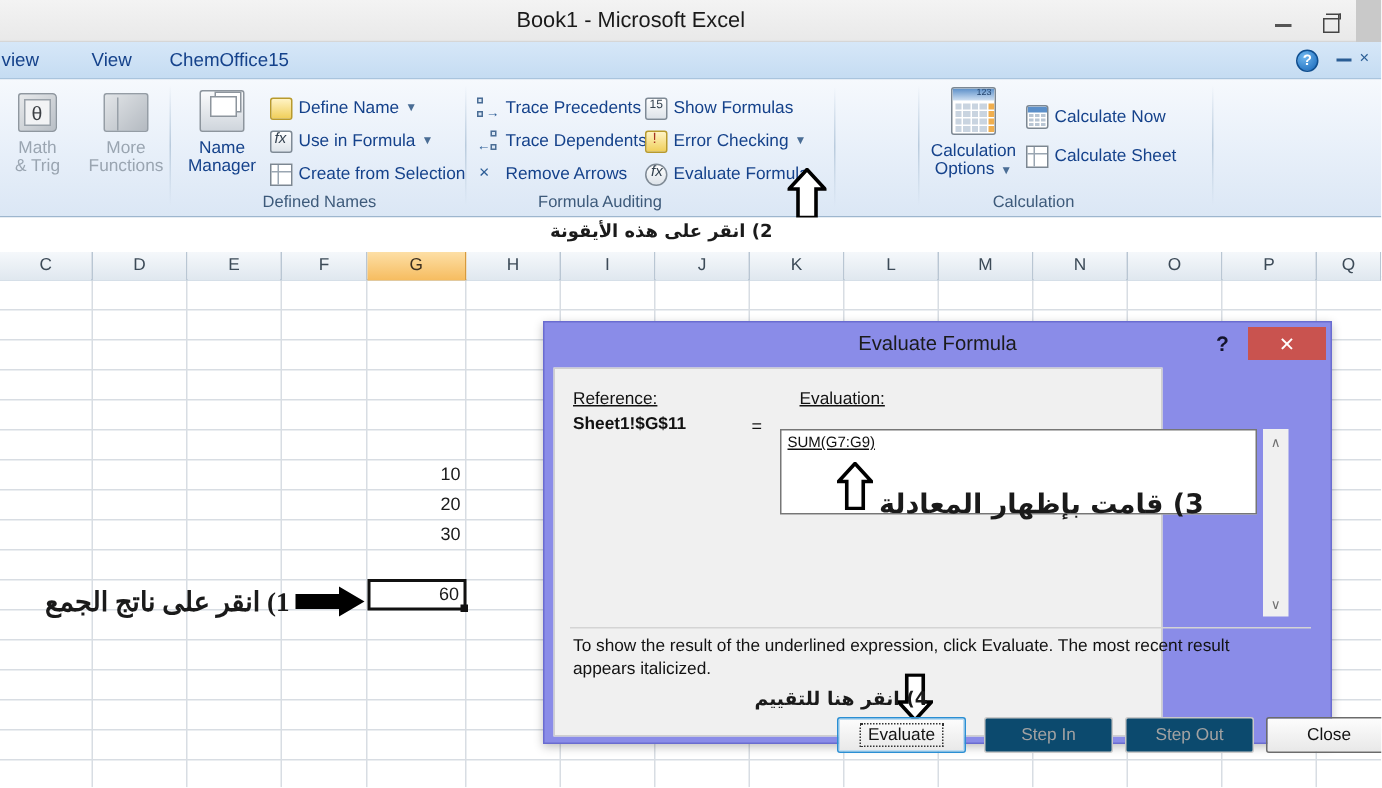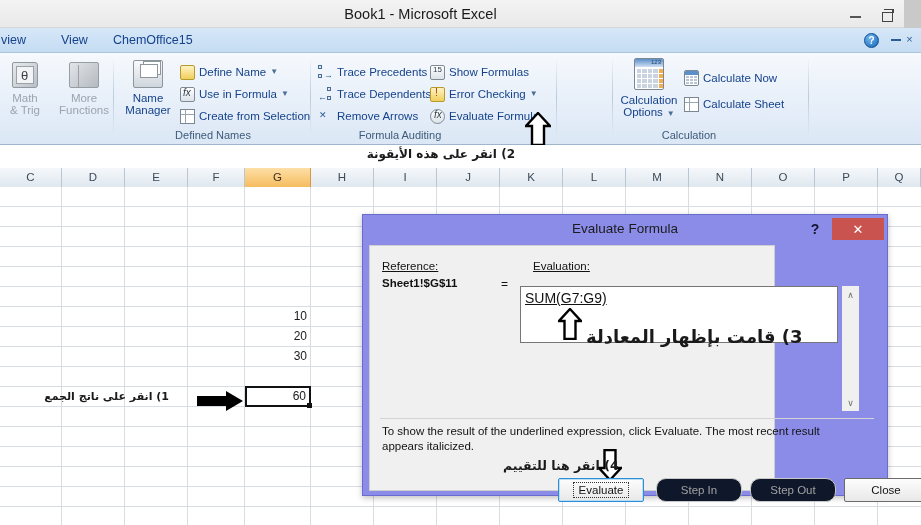--- a/index.html
+++ b/index.html
@@ -267,21 +267,21 @@
   }
   .lbl-static { position: absolute; font-size: 11.5px; color: #121212; }
   .lbl-static u { text-decoration: underline; }
   .ref-val { position: absolute; font-size: 11.5px; color: #121212; font-weight: bold; }
   .eq-sign { position: absolute; font-size: 12px; color: #121212; }
   .evalbox {
     position: absolute; left: 150px; top: 40px; width: 318px; height: 57px;
     background: #fff; border: 1px solid #767676;
   }
   .evalbox .formula {
-    position: absolute; left: 4px; top: 3px; font-size: 14px; color: #111;
+    position: absolute; left: 4px; top: 3px; font-size: 10px; color: #111;
     text-decoration: underline;
   }
   .scrollbar {
     position: absolute; left: 472px; top: 40px; width: 17px; height: 125px;
     background: #f0f0f0;
   }
   .sb-arrow {
     position: absolute; left: 0; width: 17px; height: 17px;
     display: flex; align-items: center; justify-content: center;
     color: #707070; font-size: 9px;
@@ -291,21 +291,21 @@
     position: absolute; left: 12px; top: 178px; width: 470px;
     font-size: 11.5px; color: #121212; line-height: 15px;
   }
   .dlg-btn {
     position: absolute; height: 24px; width: 86px;
     background: linear-gradient(#fdfdfd, #e8e8e8);
     border: 1px solid #a0a0a0; border-radius: 2px;
     font-size: 11.5px; color: #121212;
     display: flex; align-items: center; justify-content: center;
   }
-  .dlg-btn.disabled { color: #a2a2a2; background: #0f172a; border-color: #c8c8c8; border-radius: 10px; }
+  .dlg-btn.disabled { color: #a2a2a2; background: #0c4a6e; border-color: #c8c8c8; }
   .dlg-btn.focused {
     border: 1px solid #2a8fd4; box-shadow: 0 0 0 1px #bcdcf2 inset;
   }
   .dlg-btn.focused .inner {
     border: 1px dotted #333; padding: 1px 5px;
   }
   .dlg-btn.default { border: 1px solid #6b6b6b; }
 </style>
 </head>
 <body>
@@ -552,21 +552,21 @@
       <div class="selcell" style="left:245px; top:199px; width:66px; height:21px;">
         <span class="v">60</span>
       </div>
       <div class="selhandle" style="left:307px; top:216px;"></div>
 
       <div class="arrow-right" style="left:196px; top:203px;">
         <svg width="48" height="22" viewBox="0 0 48 22">
           <polygon points="1,6 30,6 30,1 47,11 30,21 30,16 1,16" fill="#000000"></polygon>
         </svg>
       </div>
-      <div class="note-ar" style="right:752px; top:203px; font-size:11px; white-space:nowrap;">1) انقر على ناتج الجمع</div>
+      <div class="note-ar" style="right:728px; top:203px; font-size:18px; white-space:nowrap;font-family:Liberation Serif, serif;">1) انقر على ناتج الجمع</div>
     </div>
   </div>
 
   <div class="dialog">
     <div class="dlg-title">Evaluate Formula</div>
     <div class="dlg-help">?</div>
     <div class="dlg-close">✕</div>
 
     <div class="dlg-body">
       <div class="lbl-static" style="left:12px; top:14px;">

